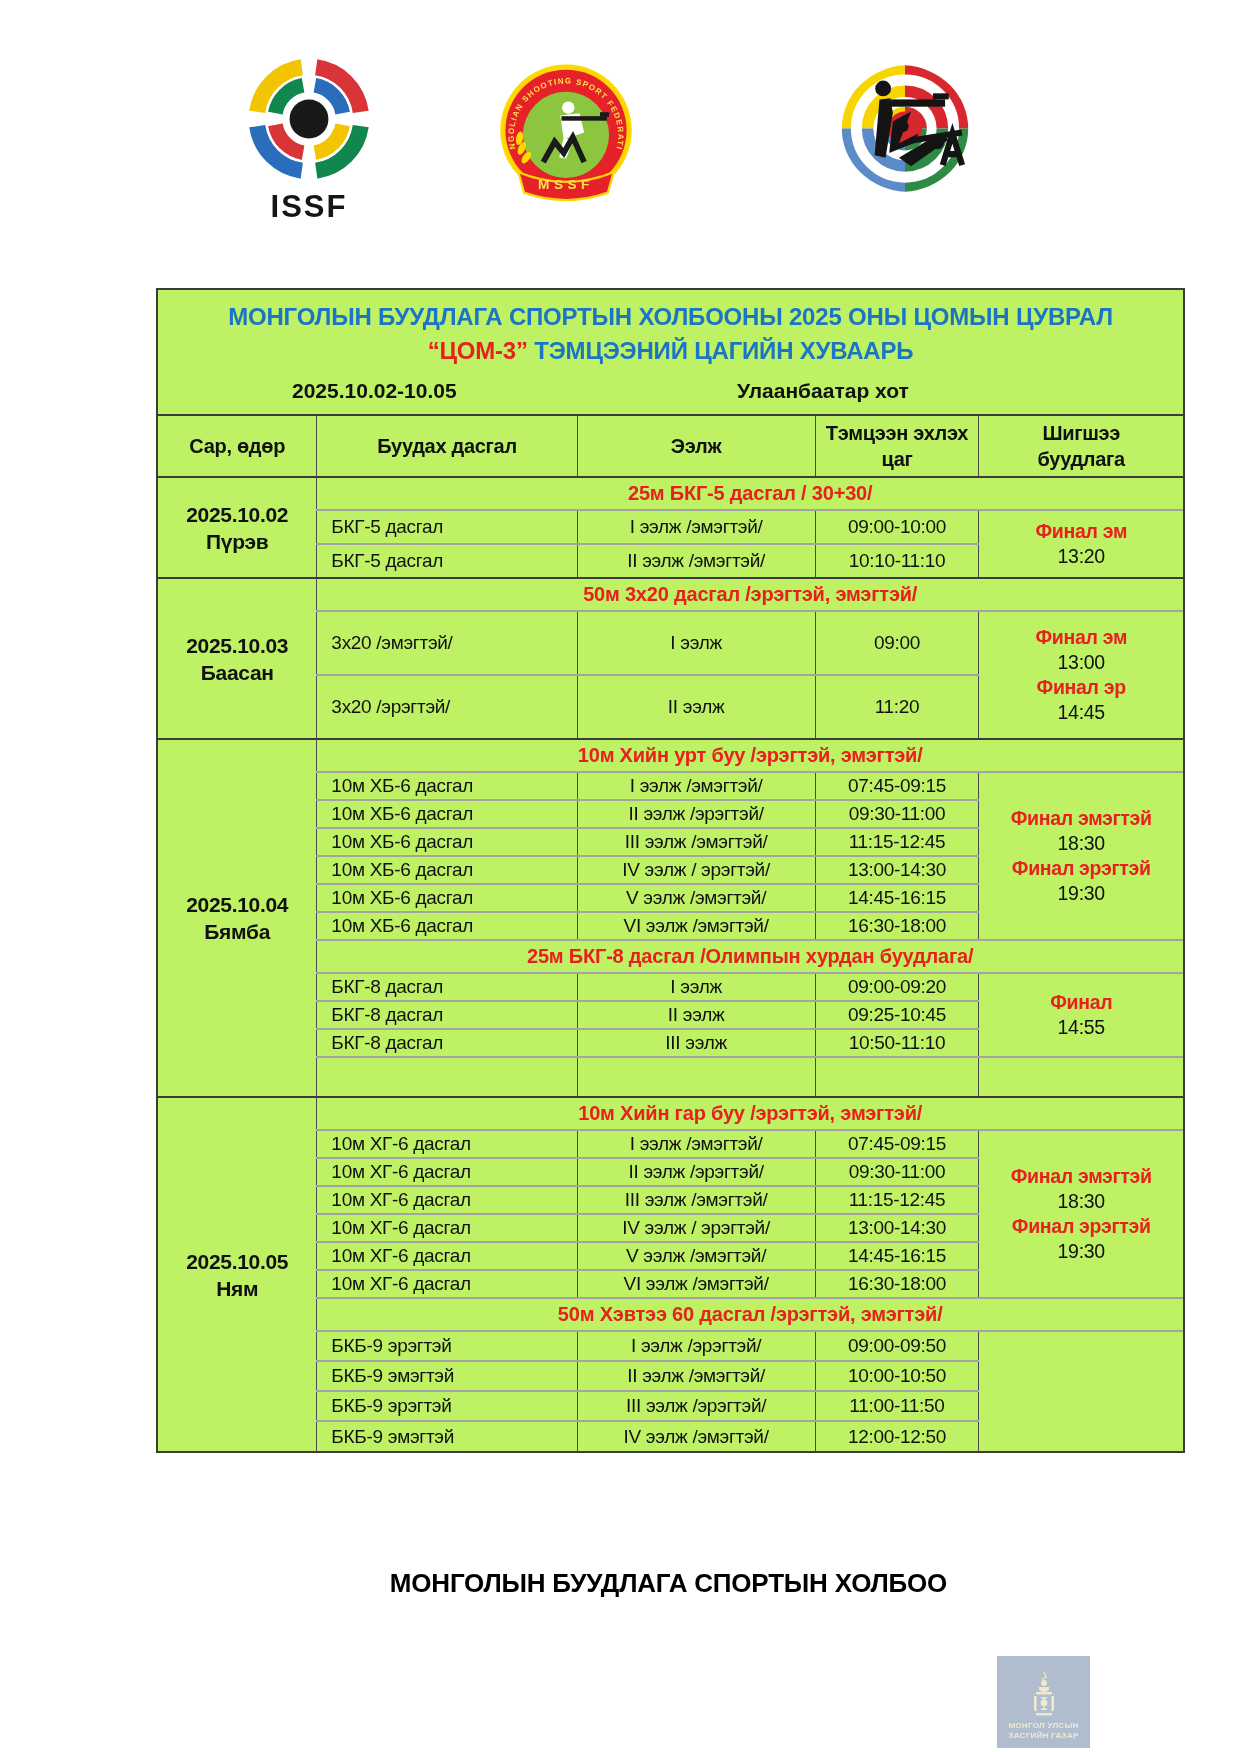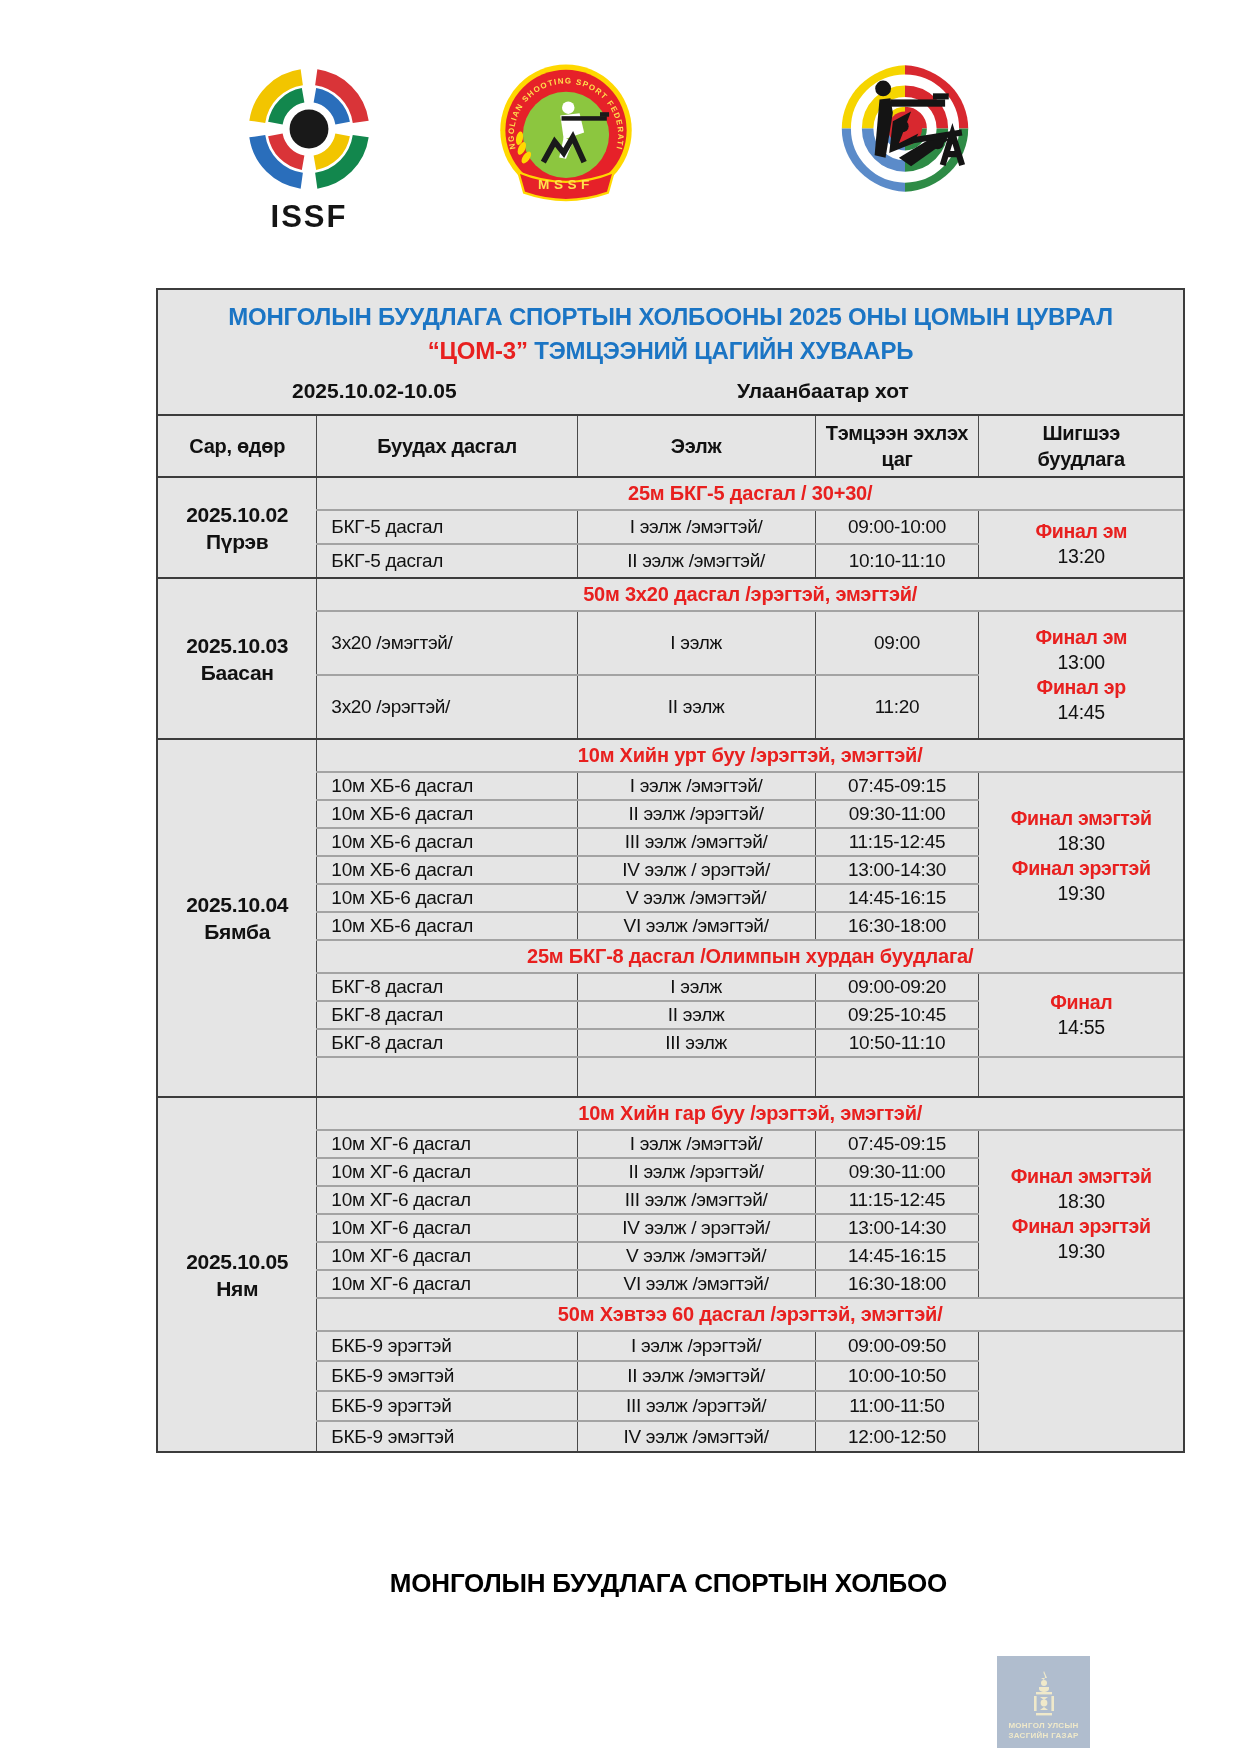--- a/index.html
+++ b/index.html
@@ -1,29 +1,29 @@
 <!DOCTYPE html>
 <html><head>
 <meta charset="utf-8">
 <style>
   html,body{margin:0;padding:0;background:#ffffff;}
   body{width:1241px;height:1752px;position:relative;font-family:"Liberation Sans",sans-serif;color:#111;}
 
   
   .logo{position:absolute;}
-  #issf-wrap{left:238px;top:62px;width:142px;text-align:center;}
+  #issf-wrap{left:238px;top:52px;width:142px;text-align:center;}
   #issf-wrap svg{width:134px;height:134px;display:block;margin:0 auto;}
   .issf-caption{font-size:31px;font-weight:bold;letter-spacing:2px;color:#151515;margin-top:3px;}
   #mssf-wrap{left:498px;top:62px;width:136px;}
   #mssf-wrap svg{width:136px;height:148px;display:block;}
   #asia-wrap{left:826px;top:58px;width:158px;}
   #asia-wrap svg{width:158px;height:146px;display:block;}
 
   
-  .page-box{position:absolute;left:156px;top:288px;width:1025px;border:2px solid #3c3c3c;background:#e5e5e5;}
+  .page-box{position:absolute;left:156px;top:288px;width:1025px;border:2px solid #3c3c3c;background:#bef264;}
   .title{ text-align:center;font-weight:bold;font-size:24px;line-height:34px;letter-spacing:-0.2px;
           color:#1b75c4;margin:10px 6px 2px 6px;}
   .title .red{color:#e8201f;}
   .date-row{position:relative;height:44px;font-weight:bold;font-size:21px;}
   .date-row .range{position:absolute;left:134px;top:9px;}
   .date-row .loc{position:absolute;left:579px;top:9px;}
 
   
   table.schedule{border-collapse:collapse;width:100%;table-layout:fixed;}
   .schedule th,.schedule td{border-left:1.5px solid #4a4a4a;border-right:1.5px solid #4a4a4a;

